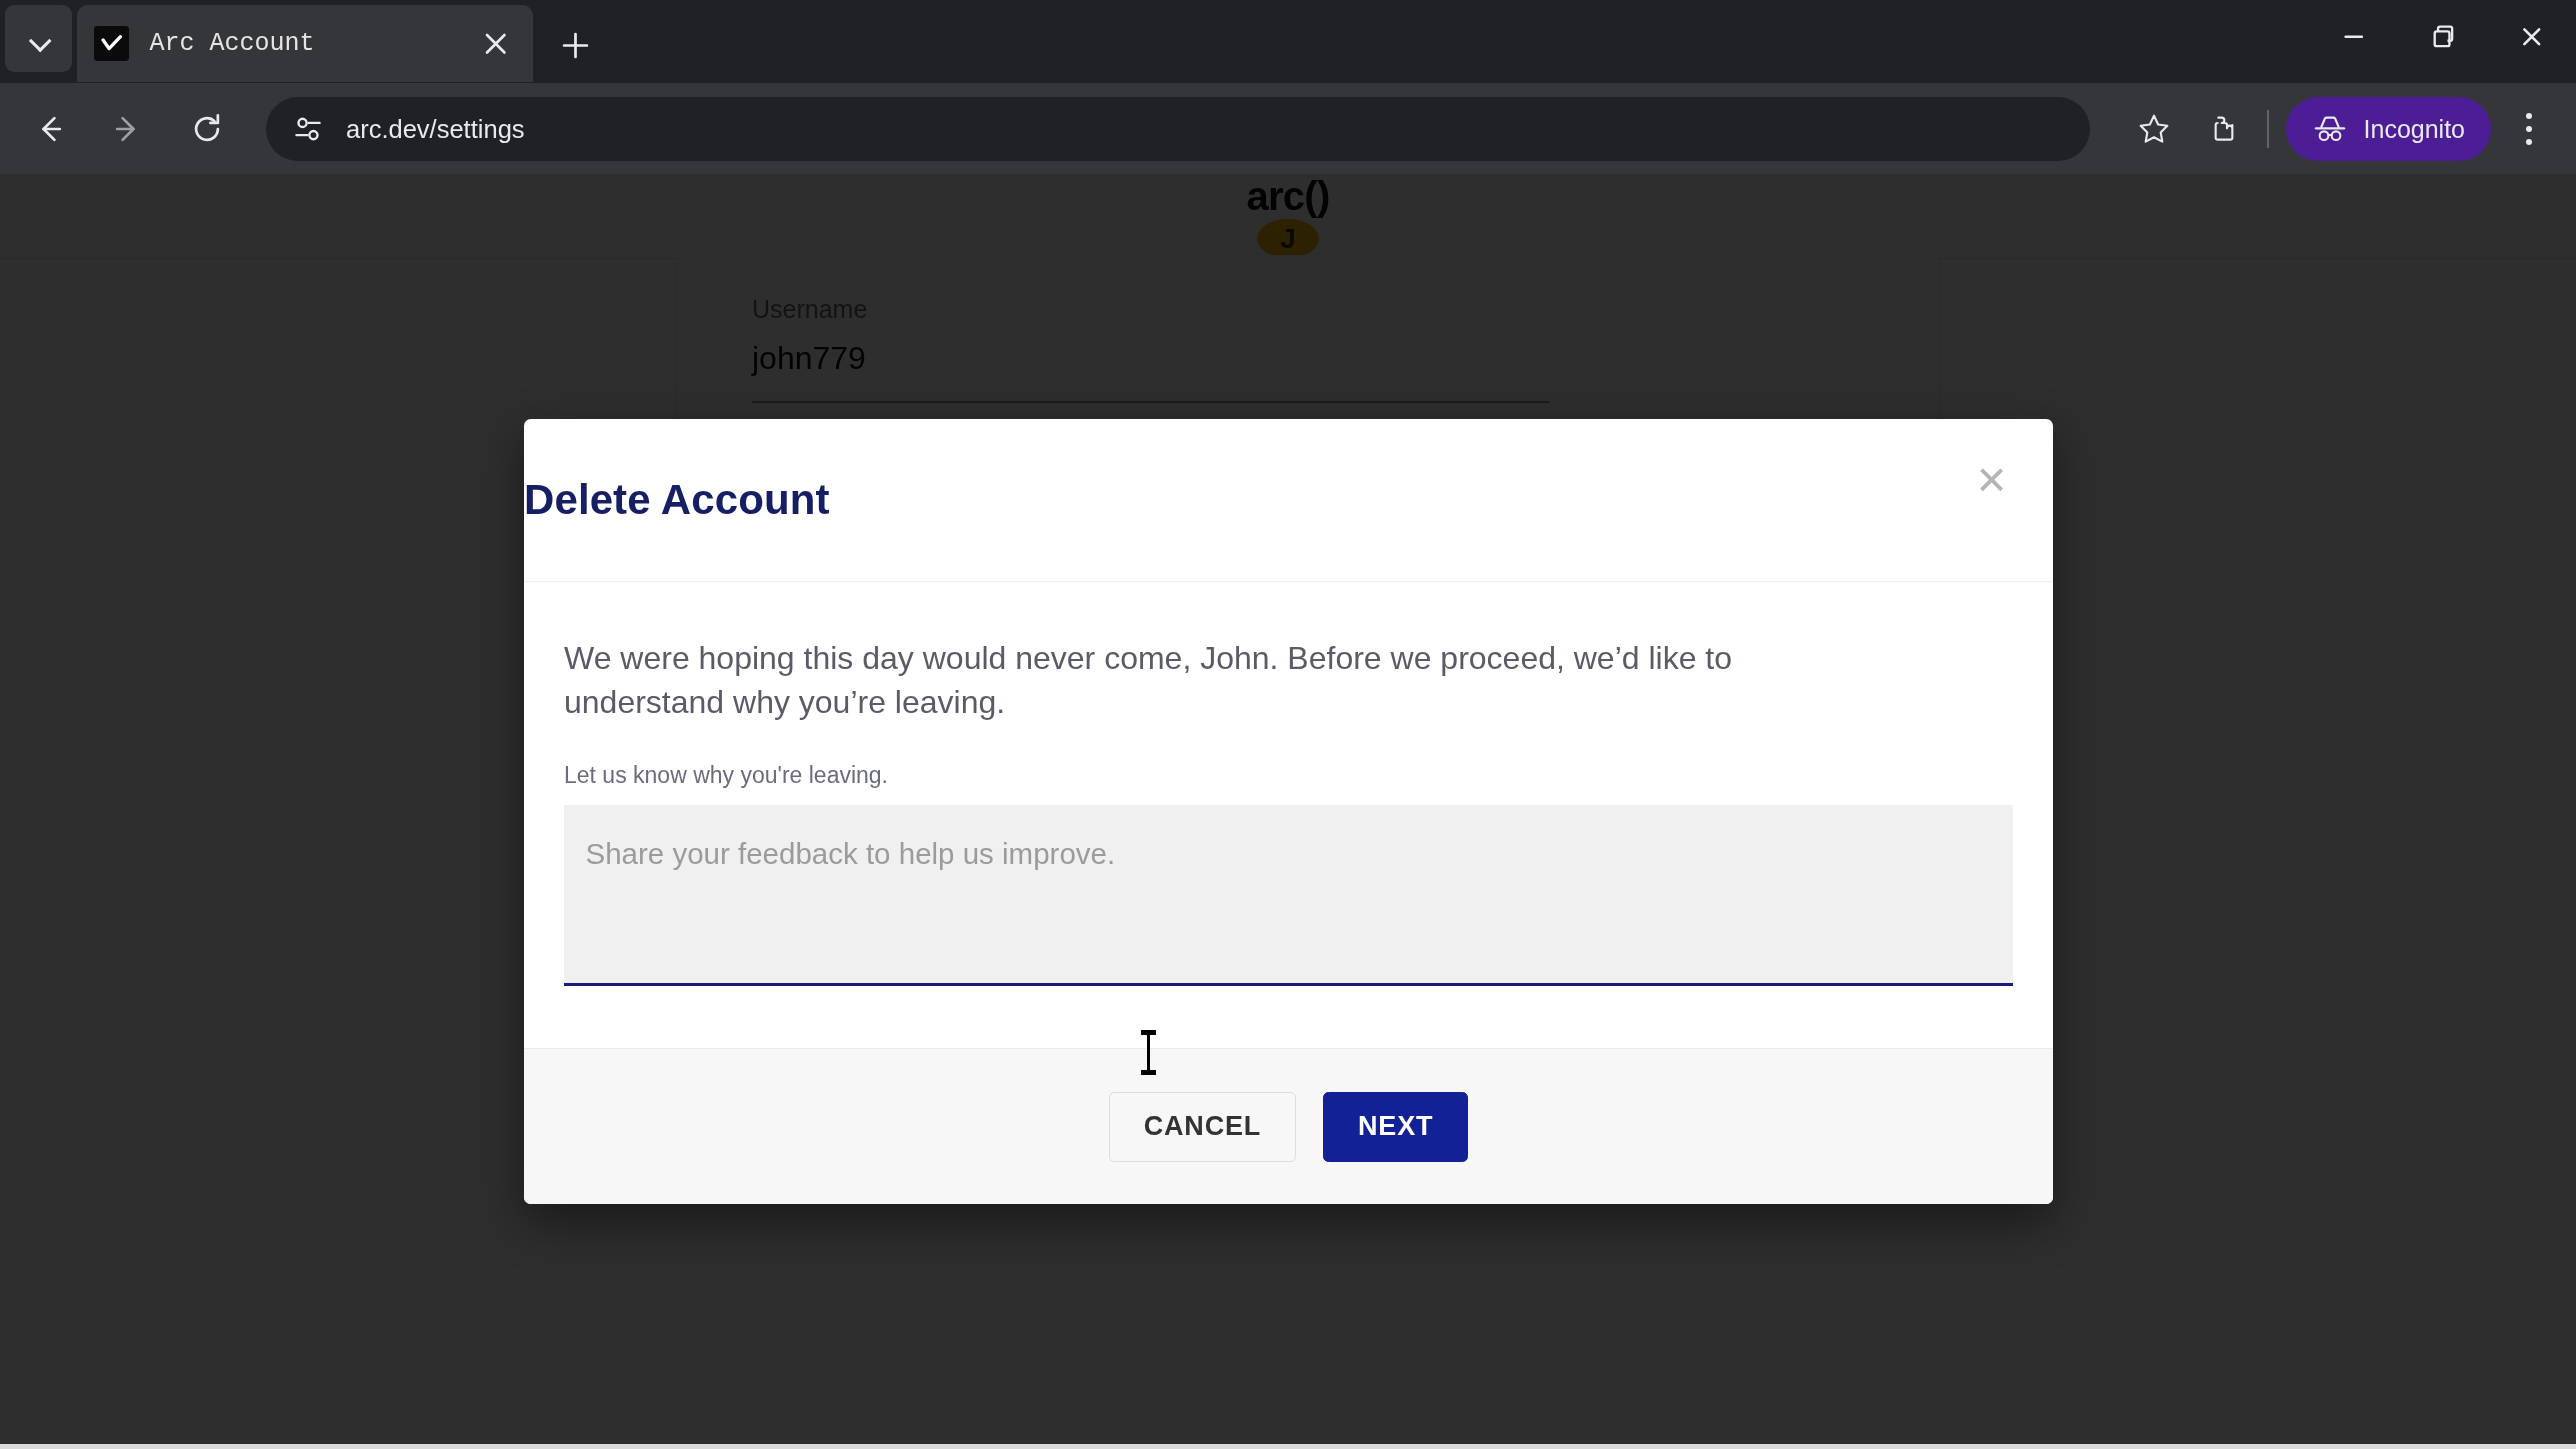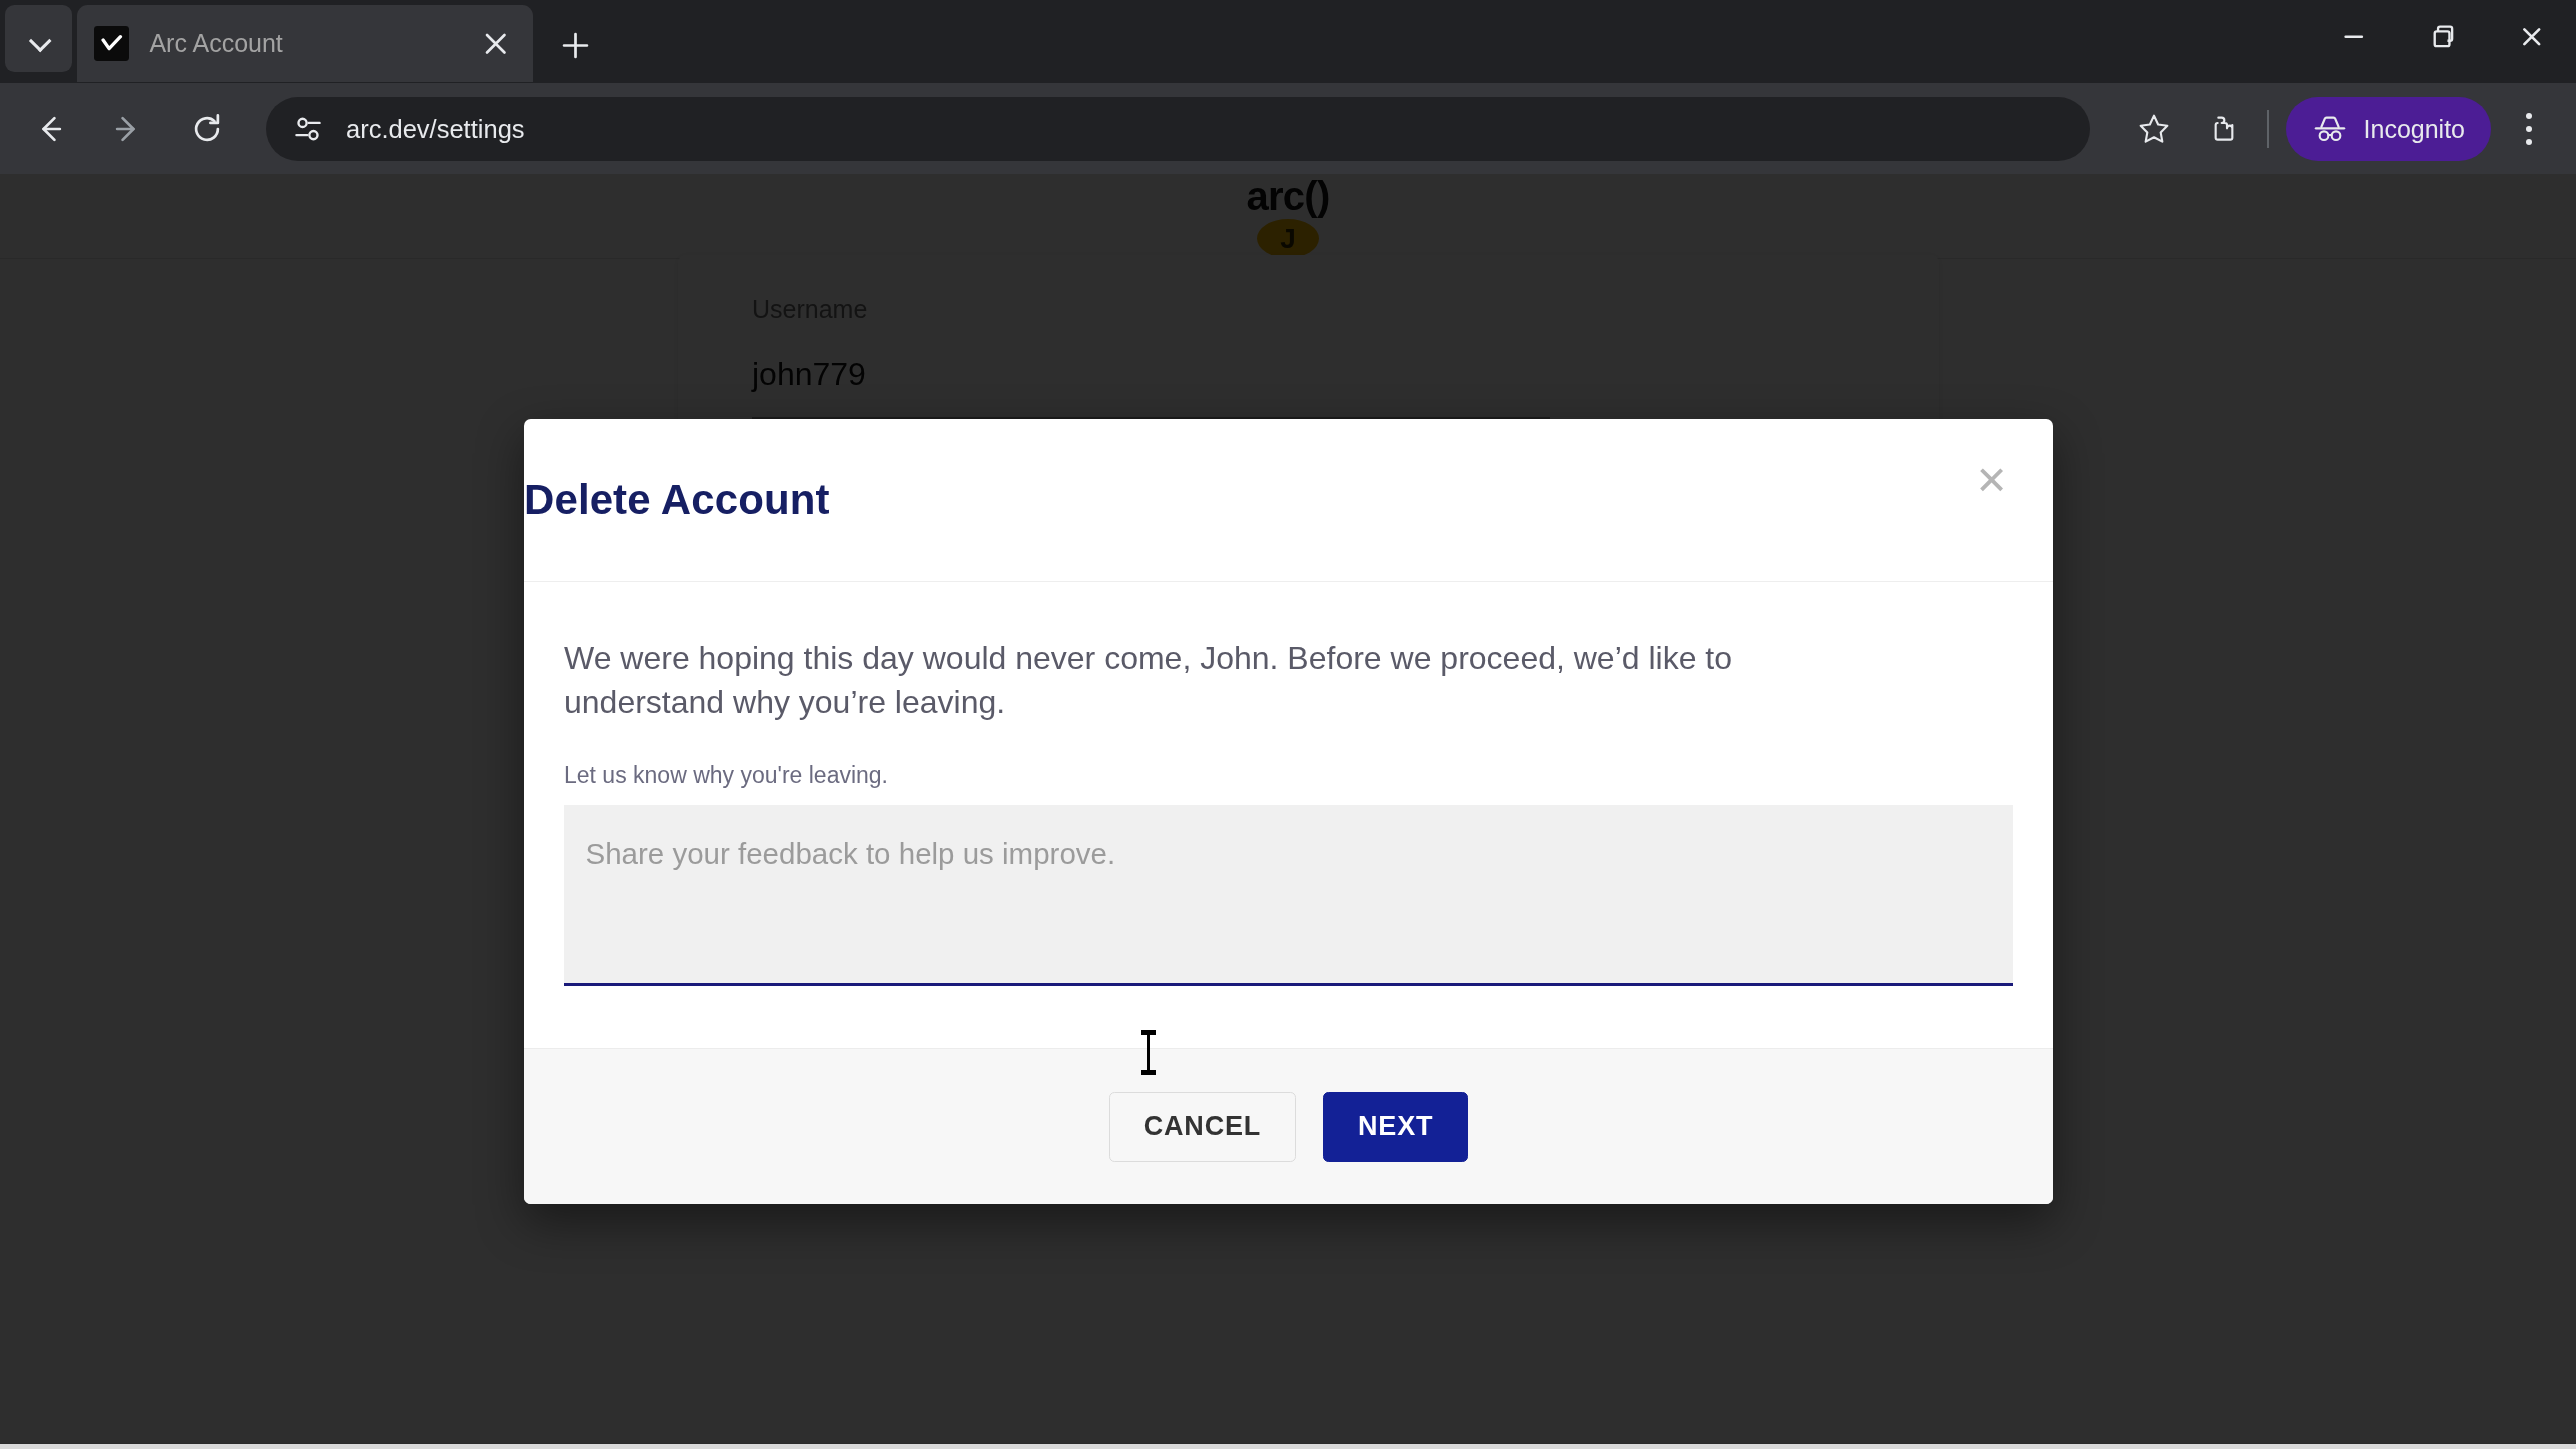--- a/index.html
+++ b/index.html
@@ -37,22 +37,22 @@
     background:#35363a;
     border-radius:10.7px 10.7px 0 0;
     display:flex; align-items:center; padding:0 17.4px;
   }
   .favicon {
     width:35px; height:35px; background:#0b0b0b; border-radius:3.4px;
     flex:0 0 auto; position:relative; margin-right:20px;
   }
   .favicon svg { position:absolute; left:6.7px; top:8px; }
   .tab-title {
-    color:#a3a3a3; font-size:25px; white-space:nowrap;
-    overflow:hidden; text-overflow:ellipsis; flex:1 1 auto;
+    color:#e5e5e5; font-size:25px; white-space:nowrap;
+    overflow:hidden; text-overflow:ellipsis; flex:1 1 auto;font-family:Liberation Mono, monospace;
   }
   .tab-close {
     width:39px; height:39px; flex:0 0 auto; position:relative;
     display:flex; align-items:center; justify-content:center;
     color:#e8eaed; font-size:27px; line-height:1;
   }
   .newtab {
     position:absolute; left:550px; top:20px; width:50px; height:50px;
     display:flex; align-items:center; justify-content:center;
     color:#e8eaed; font-size:38px; font-weight:300; line-height:1;
@@ -123,21 +123,21 @@
     display:flex; align-items:center; justify-content:center;
     color:#3a2f00; font-size:28px; font-weight:600;
   }
   .settings-card {
     position:absolute; left:678px; top:81px; width:1261px; height:349px;
     background:#fff; border-radius:8px;
     box-shadow:0 1.3px 9.4px rgba(0,0,0,.10);
     padding:40px 74px;
   }
   .field-label { font-size:25px; color:#6b6b6b; }
-  .field-value { font-size:32px; color:#111; margin-top:32px; }
+  .field-value { font-size:32px; color:#111; margin-top:16px; }
   .field-underline { margin-top:24px; height:2px; background:#9a9a9a; width:798px; }
 
   .scrim {
     position:absolute; inset:0; background:rgba(0,0,0,0.82);
   }
 
   
   .modal {
     position:absolute;
     left:524px; top:245px; width:1529px; height:785px;

